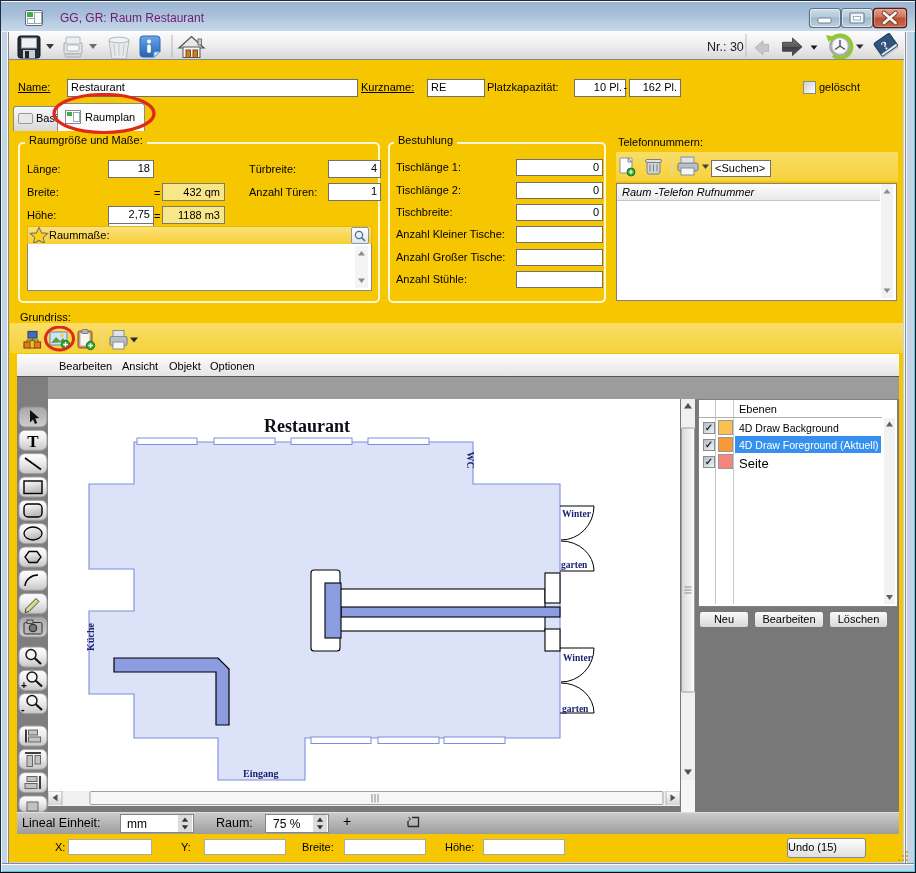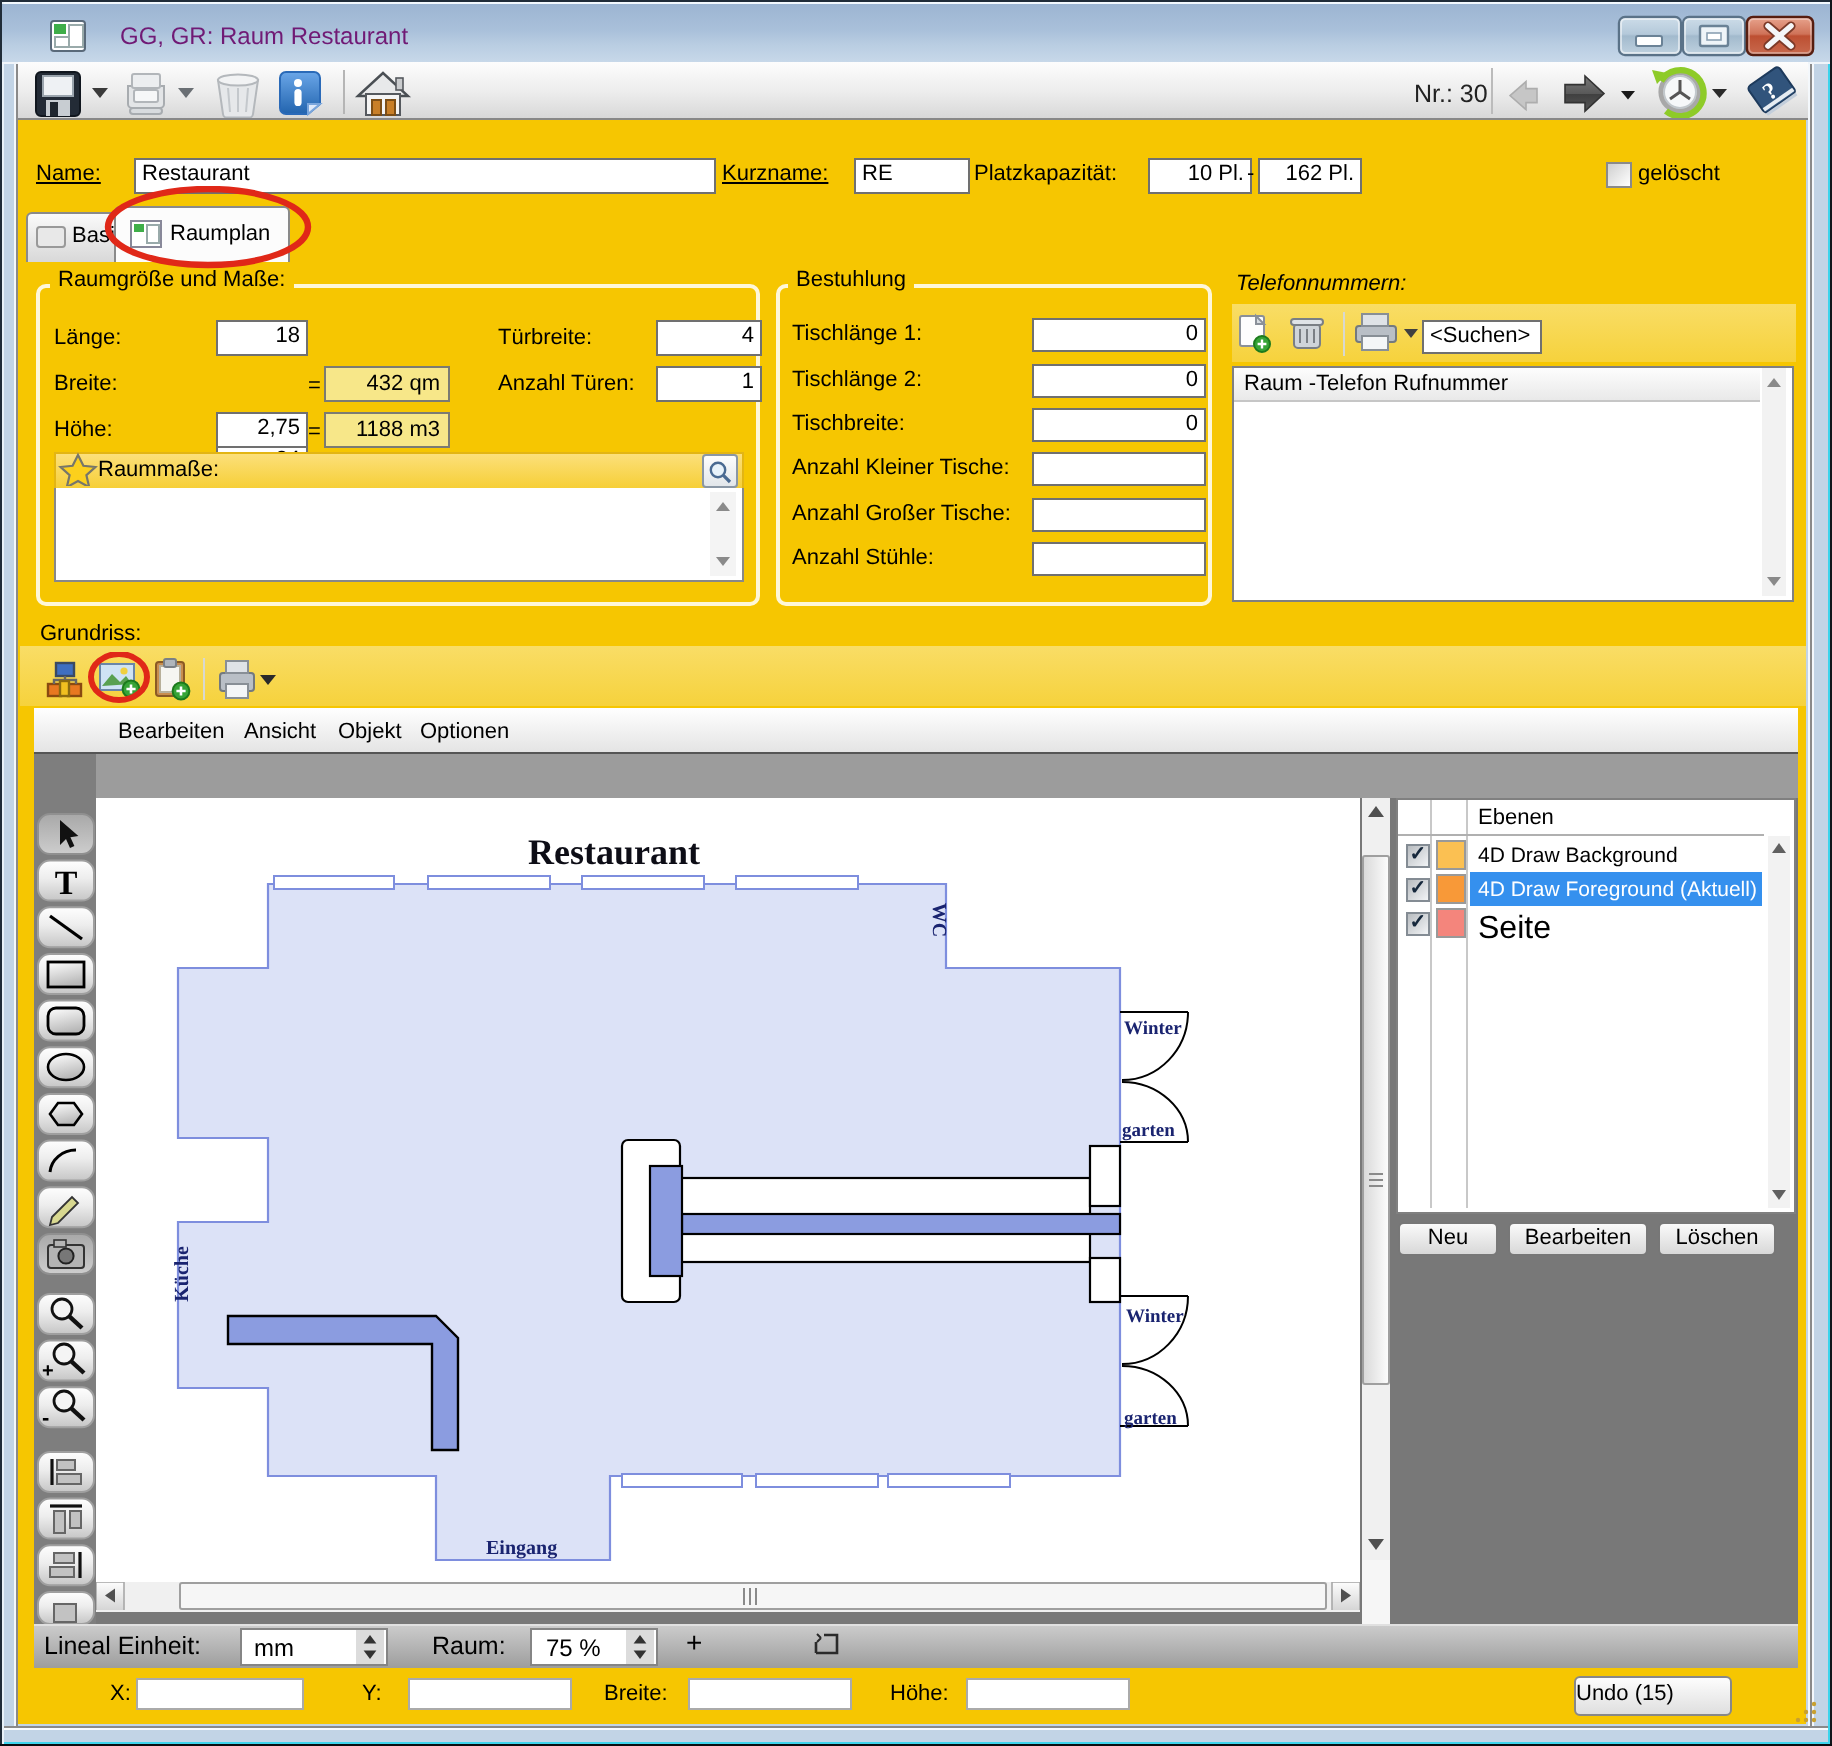--- a/index.html
+++ b/index.html
@@ -228,21 +228,21 @@
 <div class="inp ra" style="left:516px;top:182px;width:79px;height:15px;">0</div>
 <div class="lbl" style="left:396px;top:206px;">Tischbreite:</div>
 <div class="inp ra" style="left:516px;top:204px;width:79px;height:15px;">0</div>
 <div class="lbl" style="left:396px;top:228px;">Anzahl Kleiner Tische:</div>
 <div class="inp" style="left:516px;top:226px;width:79px;height:15px;"></div>
 <div class="lbl" style="left:396px;top:251px;">Anzahl Großer Tische:</div>
 <div class="inp" style="left:516px;top:249px;width:79px;height:15px;"></div>
 <div class="lbl" style="left:396px;top:273px;">Anzahl Stühle:</div>
 <div class="inp" style="left:516px;top:271px;width:79px;height:15px;"></div>
 
-<div class="lbl" style="left:618px;top:136px;font-style:italic;">Telefonnummern:</div>
+<div class="lbl" style="left:618px;top:136px;">Telefonnummern:</div>
 <div class="abs" style="left:616px;top:152px;width:282px;height:29px;background:linear-gradient(#f9dd66,#f6d23c);"></div>
 <svg class="abs" style="left:610px;top:152px;" width="100" height="30" viewBox="0 0 100 30">
   <g>
     <rect x="10" y="6" width="12" height="15" rx="1" fill="#fdfdfd" stroke="#8a9099"></rect>
     <path d="M18,6 l4,4 l-4,0 z" fill="#d8dde2" stroke="#8a9099"></path>
     <circle cx="21" cy="20" r="4" fill="#36a436" stroke="#1c7a1c"></circle>
     <path d="M21,17.8 v4.4 M18.8,20 h4.4" stroke="#fff" stroke-width="1.2"></path>
   </g>
   <g>
     <rect x="37" y="10" width="13" height="12" rx="2" fill="#cfd4d9" stroke="#7a7f85"></rect>
@@ -254,21 +254,21 @@
   <line x1="62" y1="4" x2="62" y2="26" stroke="#d8d8d0"></line>
   <g>
     <rect x="68" y="11" width="20" height="8" rx="1.5" fill="#b9bfc6" stroke="#73797f"></rect>
     <rect x="71" y="5" width="13" height="6" fill="#dfe3e7" stroke="#888f96"></rect>
     <rect x="71" y="16" width="13" height="7" fill="#f4f6f7" stroke="#888f96"></rect>
   </g>
   <path d="M92,12.5 l7,0 l-3.5,4.5 z" fill="#404040"></path>
 </svg>
 <div class="inp" style="left:711px;top:160px;width:52px;height:15px;">&lt;Suchen&gt;</div>
 <div class="abs" style="left:616px;top:183px;width:279px;height:116px;background:#fff;border:1px solid #808080;">
-  <div class="abs" style="left:0px;top:0px;width:263px;height:16px;background:linear-gradient(#fdfdfd,#e9e9e9);border-bottom:1px solid #c6c6c6;">
+  <div class="abs" style="left:0px;top:0px;width:263px;height:16px;background:linear-gradient(#fdfdfd,#e9e9e9);border-bottom:1px solid #c6c6c6;font-style:italic;">
     <div class="lbl" style="left:5px;top:2px;">Raum -Telefon Rufnummer</div>
   </div>
   <div class="abs" style="left:264px;top:0;width:12px;height:114px;background:#f2f2f2;"></div>
   <svg class="abs" style="left:264px;top:0;" width="12" height="114">
     <path d="M6,5 l3.5,4.5 l-7,0 z" fill="#8a8a8a"></path>
     <path d="M6,109 l3.5,-4.5 l-7,0 z" fill="#8a8a8a"></path>
   </svg>
 </div>
 
 <div class="lbl" style="left:20px;top:311px;">Grundriss:</div>
@@ -494,21 +494,21 @@
 
   <div class="abs" style="left:36px;top:36px;width:146px;height:17px;background:#3590ee;"></div>
   <div class="abs" style="left:4px;top:22px;width:10px;height:10px;background:linear-gradient(135deg,#b8bcc0,#f2f4f6);border:1px solid #848c94;font-size:10px;line-height:10px;text-align:center;color:#16283c;font-weight:bold;">✓</div>
   <div class="abs" style="left:19px;top:20px;width:13px;height:13px;background:#fbc052;border:1px solid #999;"></div>
   <div class="lbl" style="left:40px;top:22px;font-size:10.5px;">4D Draw Background</div>
   <div class="abs" style="left:4px;top:39px;width:10px;height:10px;background:linear-gradient(135deg,#b8bcc0,#f2f4f6);border:1px solid #848c94;font-size:10px;line-height:10px;text-align:center;color:#16283c;font-weight:bold;">✓</div>
   <div class="abs" style="left:19px;top:37px;width:13px;height:13px;background:#f89938;border:1px solid #999;"></div>
   <div class="lbl" style="left:40px;top:39px;color:#fff;font-size:10.5px;">4D Draw Foreground (Aktuell)</div>
   <div class="abs" style="left:4px;top:56px;width:10px;height:10px;background:linear-gradient(135deg,#b8bcc0,#f2f4f6);border:1px solid #848c94;font-size:10px;line-height:10px;text-align:center;color:#16283c;font-weight:bold;">✓</div>
   <div class="abs" style="left:19px;top:54px;width:13px;height:13px;background:#f4857c;border:1px solid #999;"></div>
-  <div class="lbl" style="left:40px;top:56px;font-size:16px;">Seite</div>
+  <div class="lbl" style="left:40px;top:56px;font-size:13px;">Seite</div>
 
   <div class="abs" style="left:185px;top:18px;width:11px;height:186px;background:#f2f2f2;">
     <svg class="abs" style="left:0;top:0;" width="11" height="186">
       <path d="M5.5,3.5 l3.5,5 l-7,0 z" fill="#606060"></path>
       <path d="M5.5,182 l3.5,-5 l-7,0 z" fill="#606060"></path>
     </svg>
   </div>
 </div>
 
 <div class="abs" style="left:699px;top:611px;width:48px;height:15px;background:linear-gradient(#fafafa,#d8d8d8);border:1px solid #777;border-radius:3px;text-align:center;line-height:14px;font-size:11px;">Neu</div>

